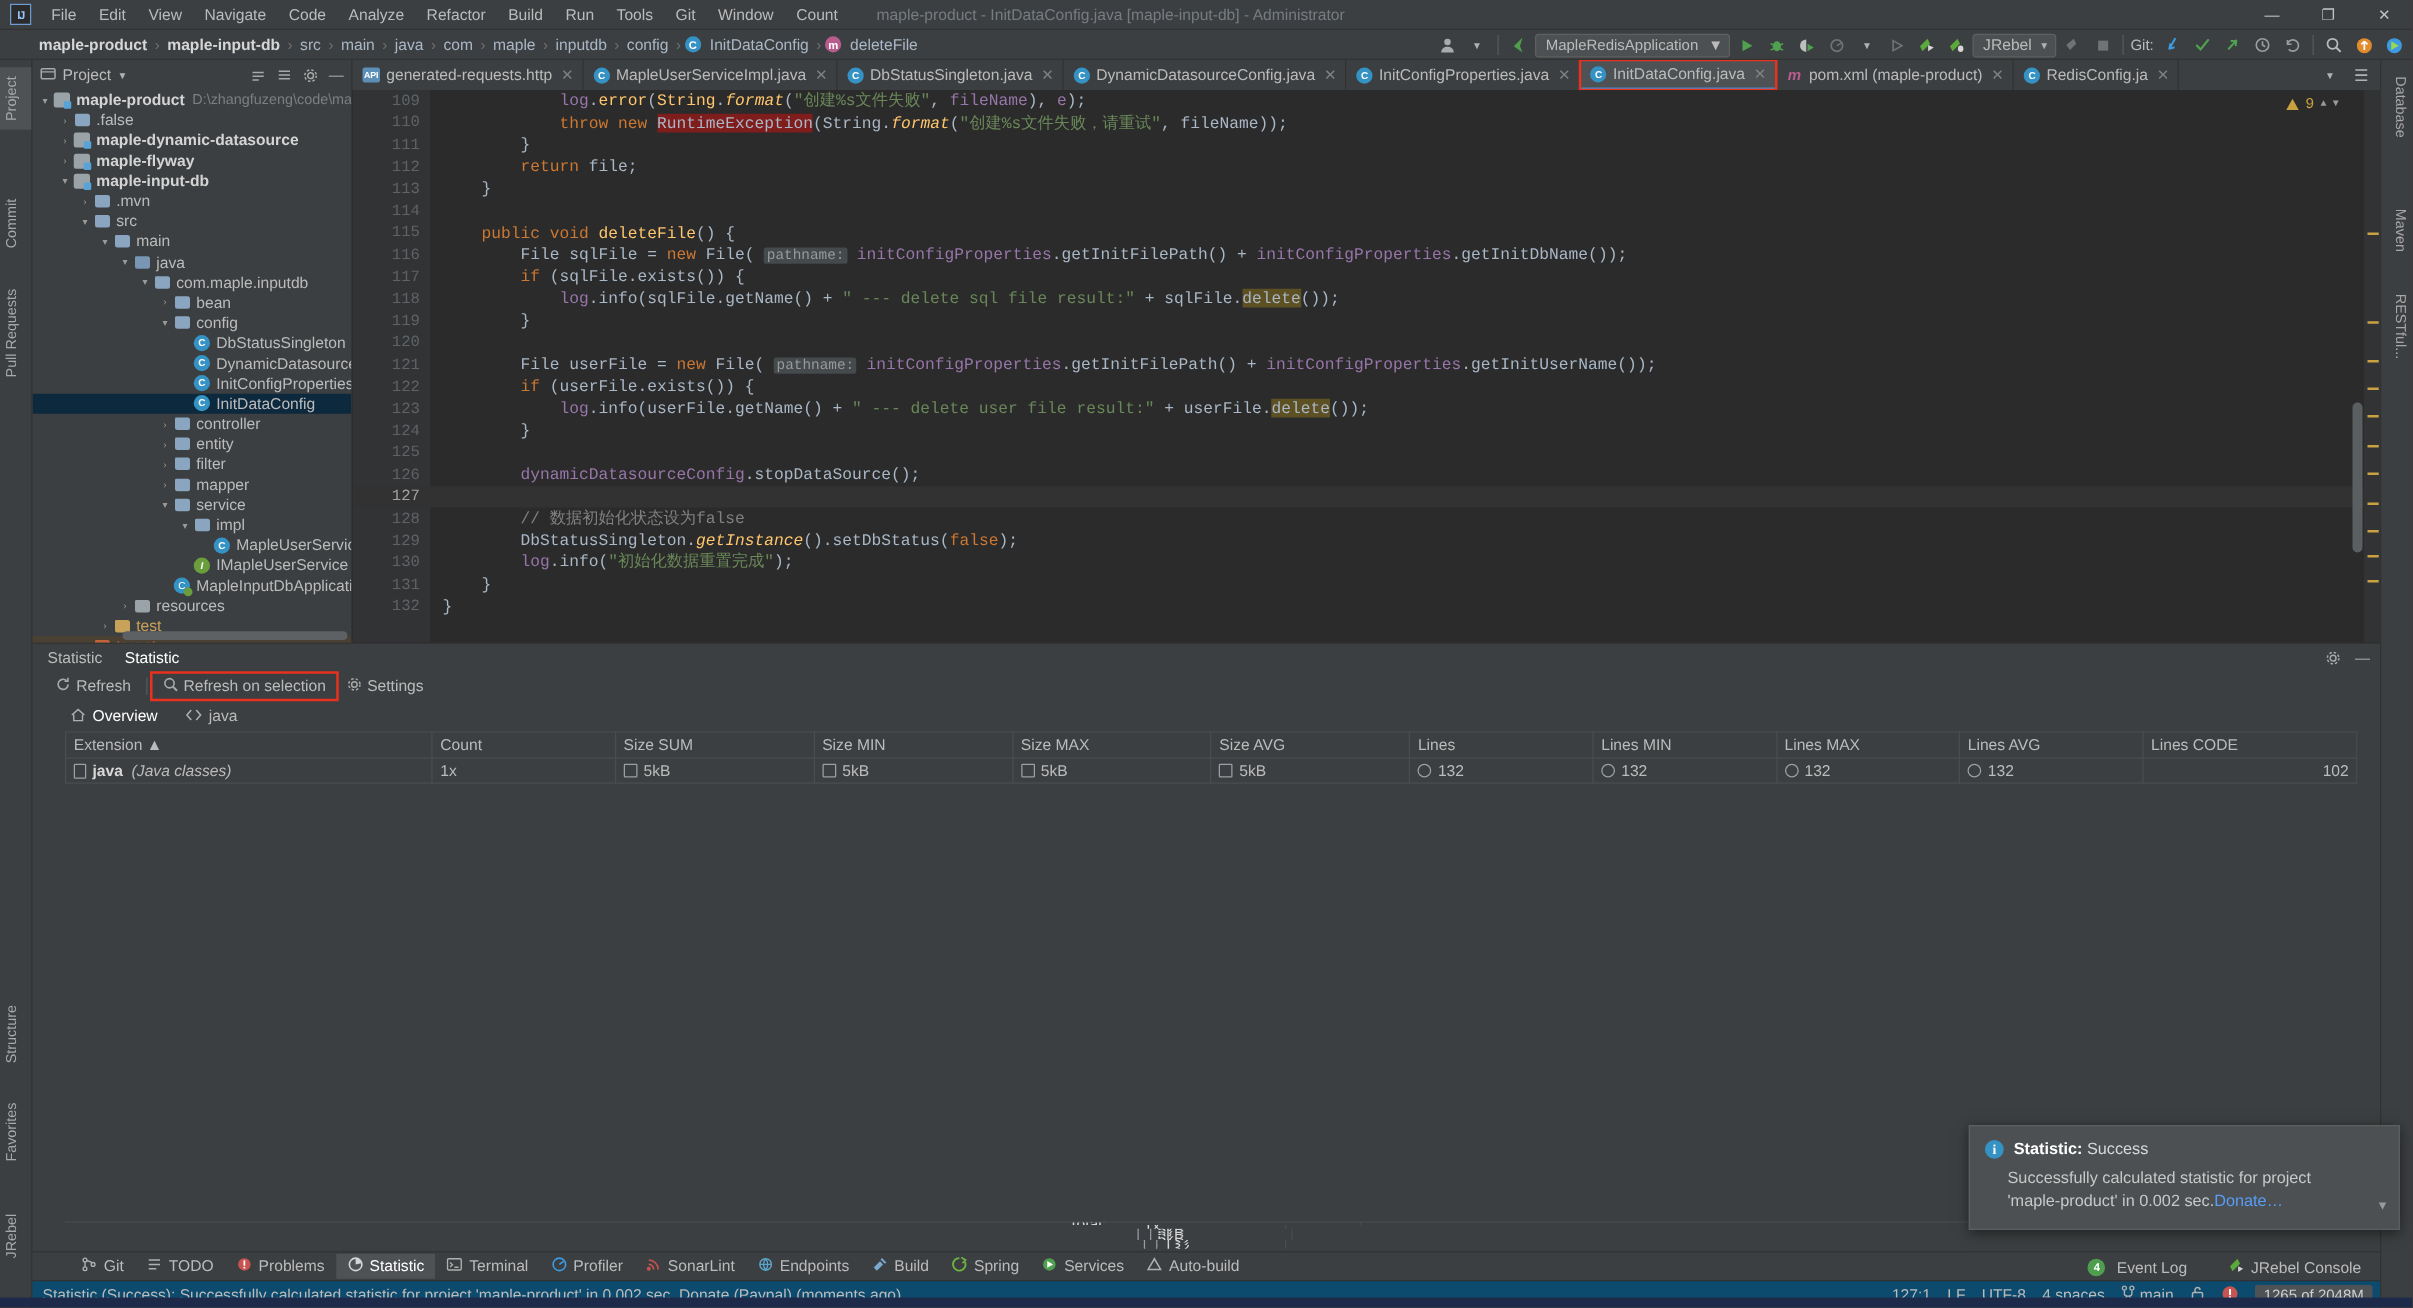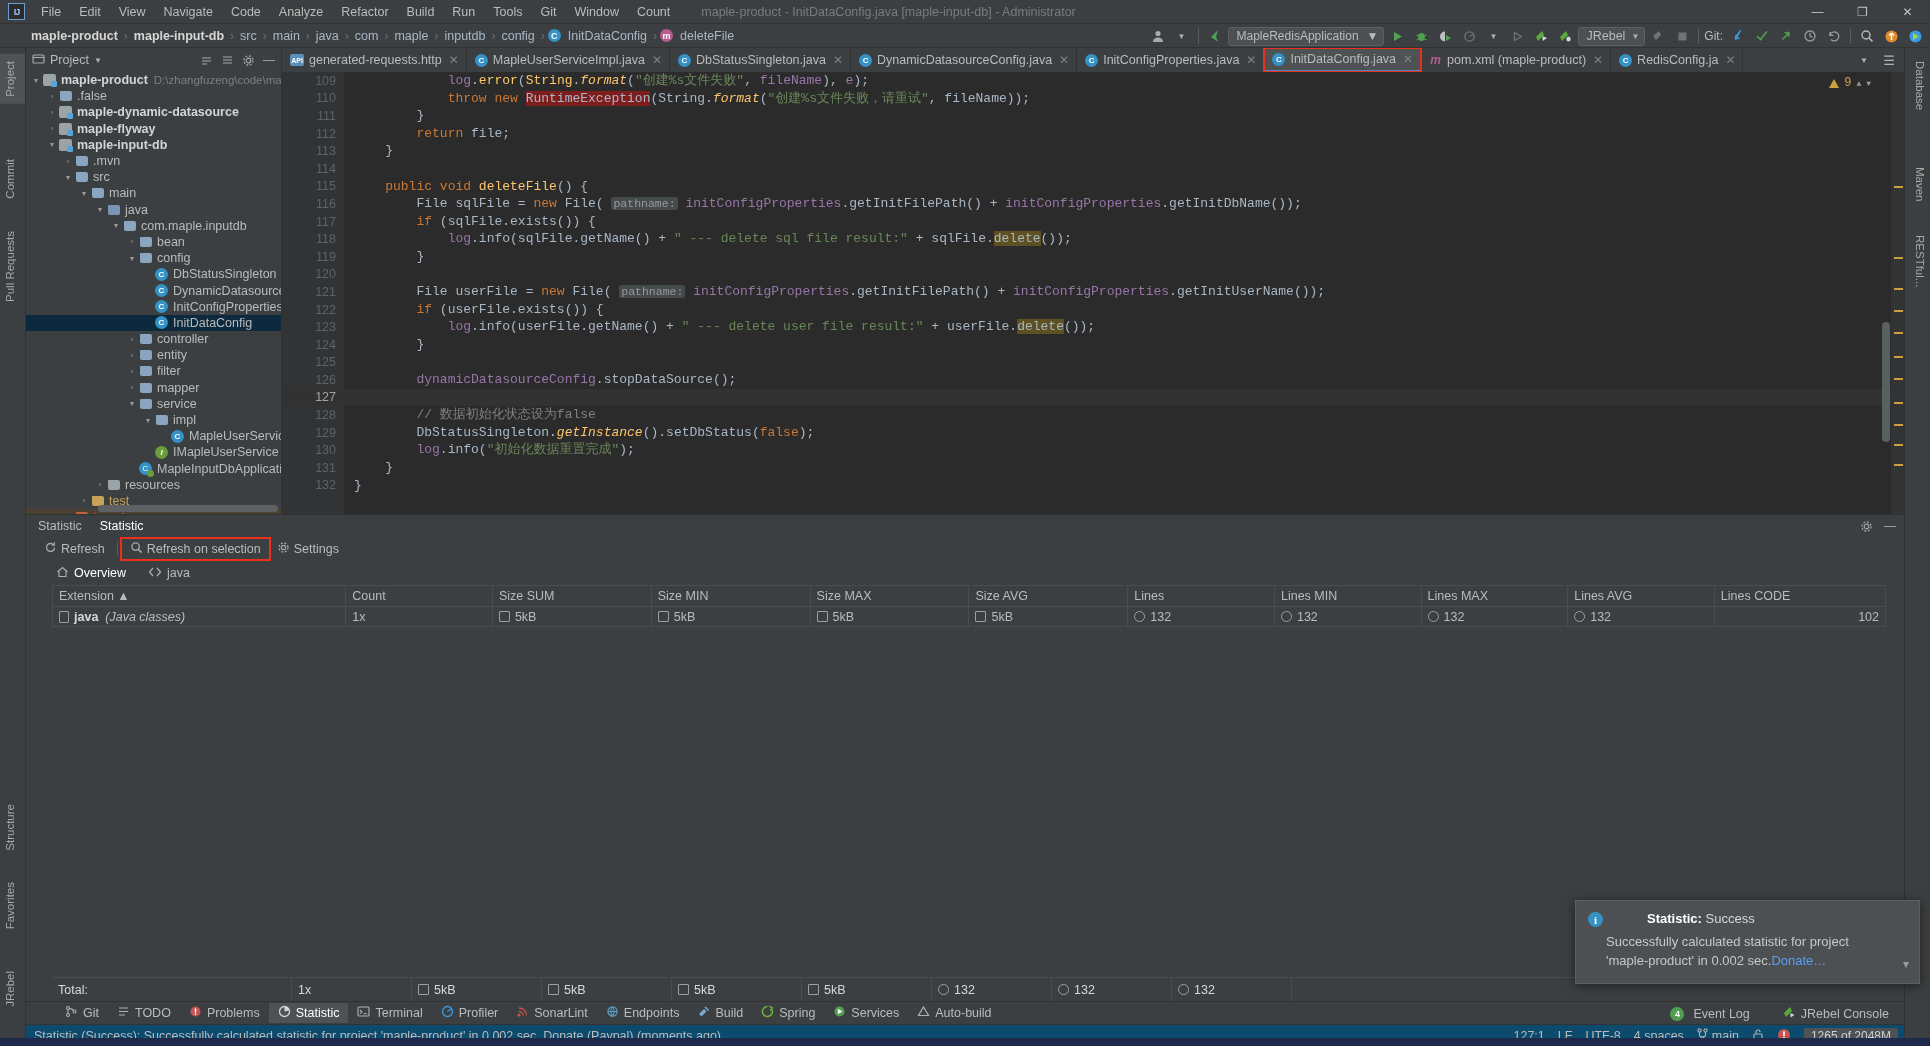--- a/index.html
+++ b/index.html
@@ -114,21 +114,21 @@
   .etab .x{ color:#7e8285; font-size:12px; margin-left:2px;}
   .etab-marked{ outline:2px solid #e8321e; outline-offset:-1px; z-index:5;}
   .api-ic{ width:14px;height:12px;background:#5c8fb8;border-radius:2px;color:#fff;font-size:7px;
            display:flex;align-items:center;justify-content:center;font-weight:bold;}
   .m-ic{ width:13px;height:13px;color:#b85c8e;font-size:12px;font-style:italic;font-weight:bold;display:flex;align-items:center;justify-content:center;}
   .tabbar-right{ margin-left:auto; display:flex; align-items:center; padding-right:4px; gap:3px;}
 
   .editor-body{ flex:1 1 auto; display:flex; position:relative; min-height:0; background:#2b2b2b; overflow:hidden;}
   .gutter{ width:62px; flex:0 0 62px; background:#313335; position:relative;}
   .gut-line{ height:17.6px; display:flex; align-items:center; justify-content:flex-end; padding-right:8px;
-             color:#606366; font-size:12.5px; font-family:Liberation Sans, sans-serif;}
+             color:#606366; font-size:12.5px; font-family:Liberation Mono, monospace;}
   .gut-line.cur{ color:#a4a3a3; background:#323232;}
   .fold{ position:absolute; right:-16px; width:11px;height:11px; color:#8a8a8a; font-size:9px;
          display:flex;align-items:center;justify-content:center;}
   .code-area{ flex:1 1 auto; position:relative; background:#2b2b2b; overflow:hidden;
               font-family:"Liberation Mono", monospace; font-size:13px;}
   .cline{ height:17.6px; line-height:17.6px; white-space:pre; padding-left:10px; color:#a9b7c6;}
   .cline.cur{ background:#323232; }
   .k{ color:#cc7832; }
   .s{ color:#6a8759; }
   .f{ color:#9876aa; }
@@ -168,21 +168,21 @@
   table.st td{
     height:20px; padding:0 6px; border:1px solid #4a4d4f; color:#bbbbbb; font-size:12.5px;
     vertical-align:middle; white-space:nowrap; overflow:hidden;
   }
   .file-ic{ display:inline-block;width:10px;height:12px;border:1px solid #9aa0a4;border-radius:1px;margin-right:5px;vertical-align:-2px;}
   .db-ic{ display:inline-block;width:11px;height:11px;border:1px solid #9aa0a4;border-radius:1px;margin-right:5px;vertical-align:-1px;position:relative;}
   .cl-ic{ display:inline-block;width:11px;height:11px;border:1px solid #9aa0a4;border-radius:50%;margin-right:5px;vertical-align:-1px;}
   .ital{ font-style:italic; color:#bbbbbb;}
   .bold-w{ font-weight:bold; color:#d8d8d8;}
   .totals-row{ height:24px; display:flex; align-items:center; background:#3c3f41; margin:0 18px 0 26px;
-               border-top:1px solid #4a4d4f;}
+               border-top:1px solid #4a4d4f;flex-direction:column;}
   .totals-cell{ border-right:1px solid #4a4d4f; height:24px; display:flex; align-items:center; padding:0 6px;
                 font-size:12.5px; color:#d8d8d8; overflow:hidden; white-space:nowrap;}
 
   
   .bottom-tabs{ height:23px; background:#3c3f41; display:flex; align-items:center; gap:0px;
                 border-top:1px solid #323232; flex:0 0 23px; padding-left:30px; position:relative;}
   .bt{ display:flex;align-items:center;gap:5px;padding:2px 9px;font-size:12.5px;color:#bbbbbb;}
   .bt.sel{ background:#4e5254; color:#ffffff;}
   .bottom-right{ position:absolute;right:6px;top:0;height:23px;display:flex;align-items:center;gap:14px;}
   .evt-badge{ width:14px;height:14px;border-radius:50%;background:#4f9e4f;color:#fff;font-size:9px;
@@ -194,21 +194,21 @@
   .taskbar{ position:absolute; left:0; bottom:0; width:1930px; height:8px; background:#1e2a4a;}
 
   
   .balloon{
     position:absolute; right:10px; bottom:62px; width:345px; background:#4c5052;
     border:1px solid #5a5f62; padding:10px 12px 12px 12px; z-index:40; box-shadow:0 2px 10px rgba(0,0,0,.5);
   }
   .balloon-t{ display:flex; align-items:flex-start; gap:8px; }
   .info-ic{ width:15px;height:15px;border-radius:50%;background:#3592c4;color:#fff;font-size:11px;
             display:flex;align-items:center;justify-content:center;font-weight:bold;font-family:"Liberation Serif",serif;flex:0 0 15px;margin-top:1px;}
-  .balloon-title{ font-size:13px; color:#d8d8d8;margin-left:36px;}
+  .balloon-title{ font-size:13px; color:#d8d8d8;}
   .balloon-title b{ color:#ffffff;}
   .balloon-body{ margin-top:6px; margin-left:18px; font-size:13px; color:#c8c8c8; line-height:1.45;}
   .lnk{ color:#589df6; }
   .balloon-caret{ position:absolute; right:10px; bottom:12px; color:#9a9a9a; font-size:12px;}
 </style>
 </head>
 <body>
 
 <div class="app">
 

